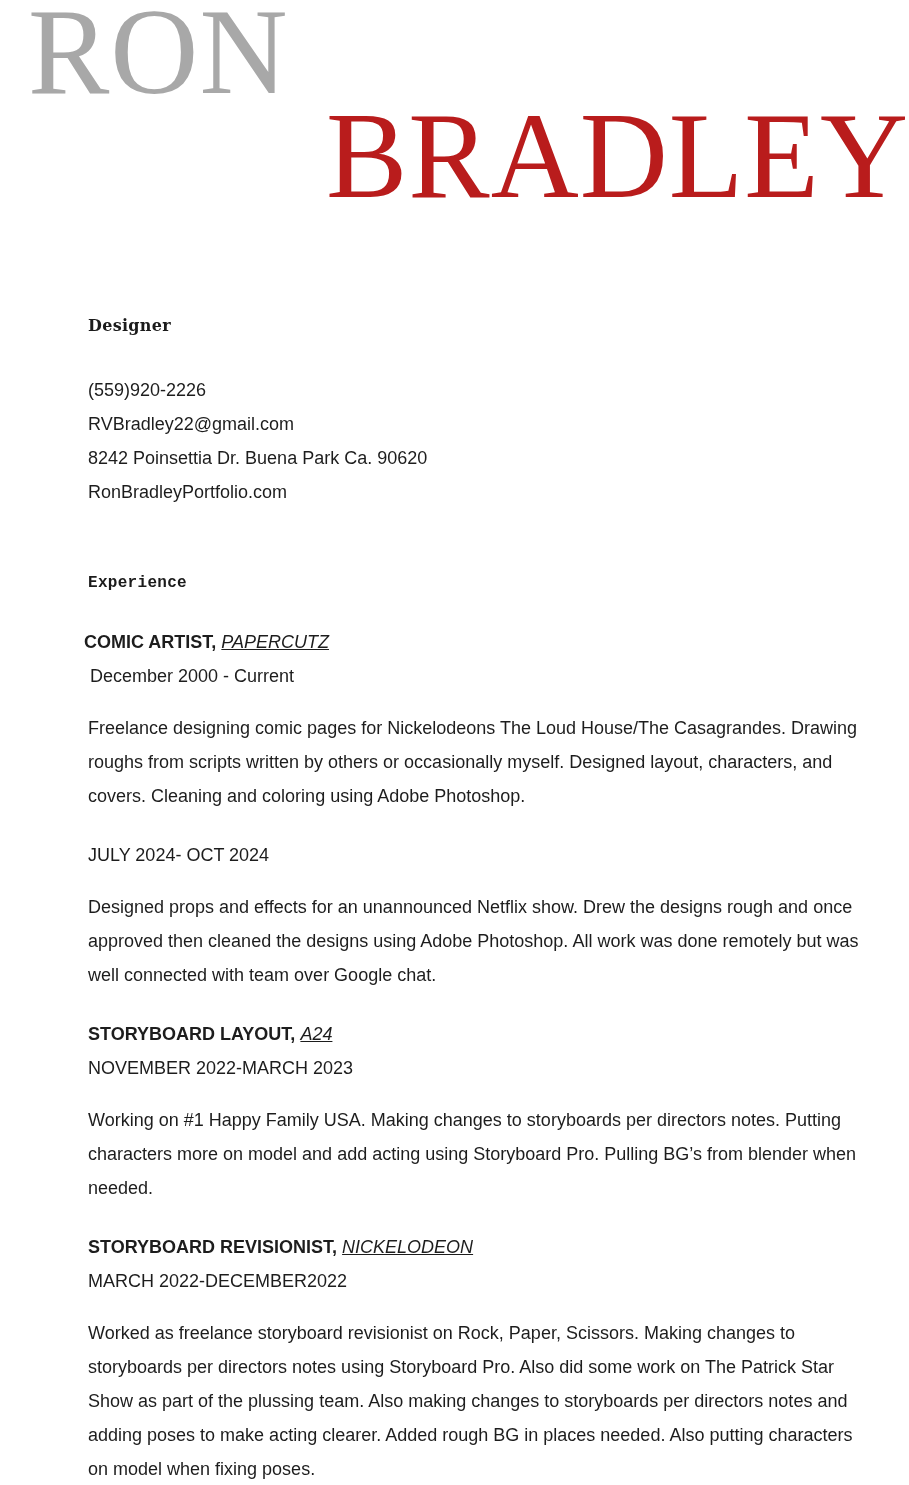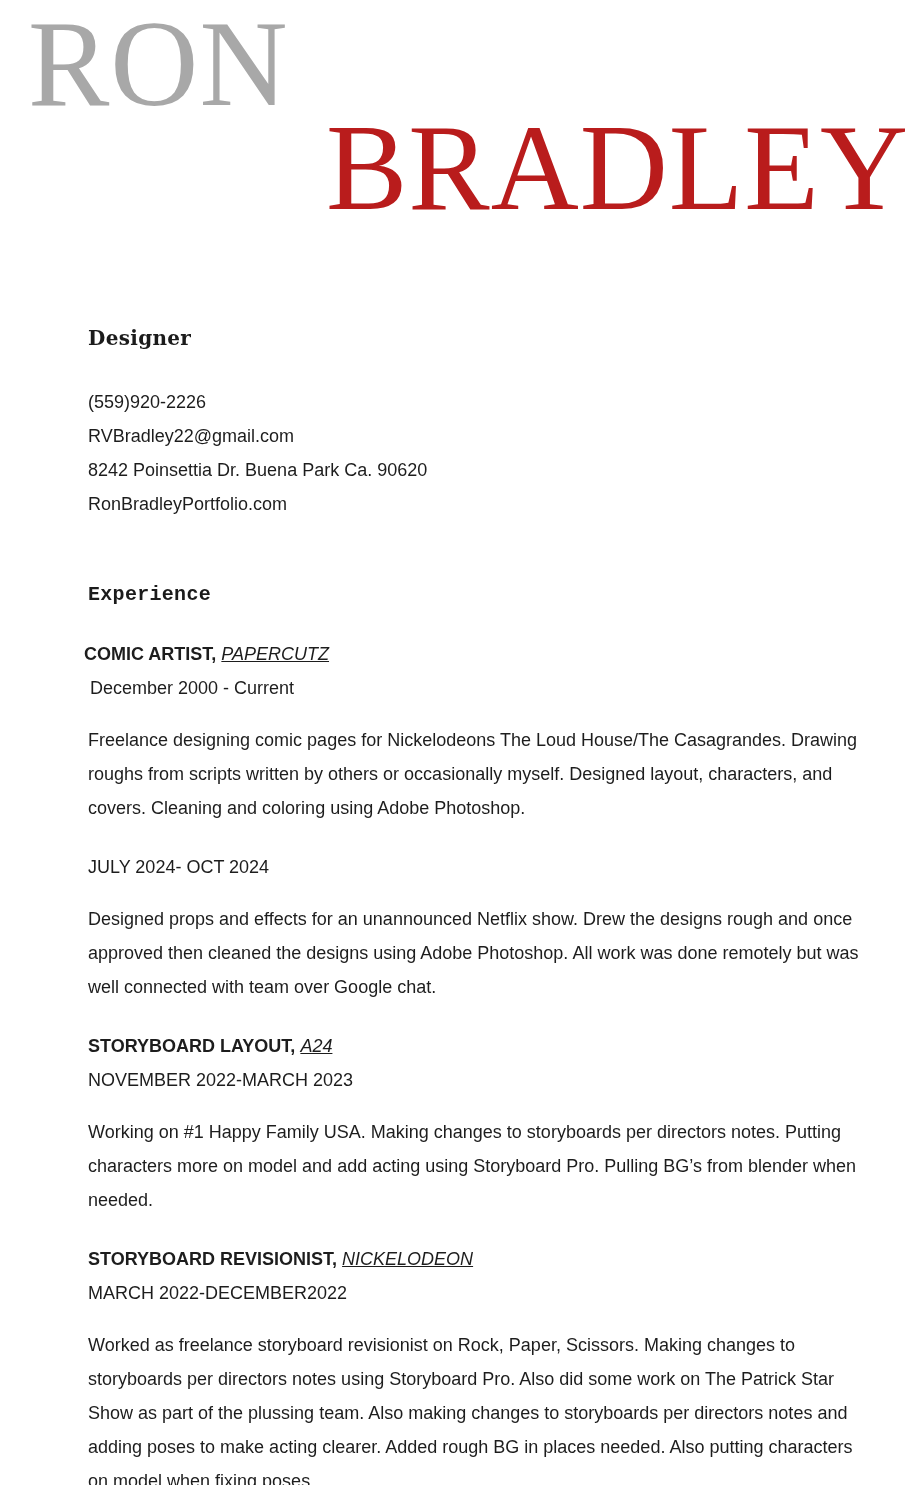--- a/index.html
+++ b/index.html
@@ -16,21 +16,21 @@
   .page {
     width: 909px;
     height: 1485px;
     background: #ffffff;
     overflow: hidden;
   }
 
   
   .header {
     padding-left: 28px;
-    padding-top: 12px;
+    padding-top: 0;
   }
   .name-first {
     font-family: "Liberation Serif", serif;
     font-size: 122px;
     line-height: 104px;
     height: 104px;
     font-weight: normal;
     color: #a8a8a8;
     letter-spacing: 1px;
     white-space: nowrap;
@@ -49,21 +49,21 @@
 
   
   .main {
     padding-left: 88px;
     padding-right: 34px;
   }
 
   .section-heading {
     font-family: "DejaVu Serif", serif;
     font-weight: bold;
-    font-size: 20px;
+    font-size: 16px;
     line-height: 34px;
     color: #1b1b1b;
     letter-spacing: 0.3px;
   }
   .heading-designer { margin-top: 101px; }
   .heading-experience { margin-top: 57px; font-family: Liberation Mono, monospace; }
 
   .contact {
     margin-top: 30px;
     font-size: 18px;

